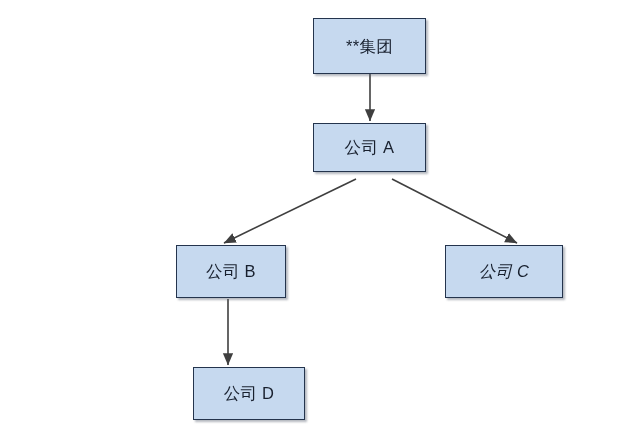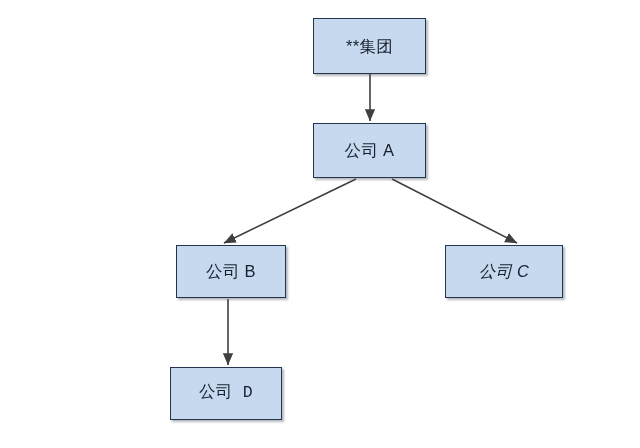--- a/index.html
+++ b/index.html
@@ -39,24 +39,24 @@
   }
   .org-node-label {
     font-size: 16.5px;
     color: #18202e;
     line-height: 1;
     letter-spacing: 0.3px;
     white-space: nowrap;
     font-weight: 400;
   }
   #node-group    { left: 313px; top: 18px;  width: 113px; height: 56px; }
-  #node-company-a{ left: 313px; top: 123px; width: 113px; height: 55px; }
+  #node-company-a{ left: 313px; top: 123px; width: 113px; height: 49px; }
   #node-company-b{ left: 176px; top: 245px; width: 110px; height: 53px; }
   #node-company-c{ left: 445px; top: 245px; width: 118px; height: 53px; font-style: italic; }
-  #node-company-d{ left: 170px; top: 367px; width: 112px; height: 53px; font-family: Liberation Mono, monospace; }
+  #node-company-d{ left: 193px; top: 367px; width: 112px; height: 53px; }
 </style>
 </head>
 <body>
 
 <div id="diagram-canvas">
 
   <svg id="connector-layer" viewBox="0 0 640 448" width="640" height="448" xmlns="http://www.w3.org/2000/svg">
     <defs>
       <marker id="arrowhead" markerWidth="9" markerHeight="9" refX="7.4" refY="3.2" orient="auto" markerUnits="strokeWidth">
         <path d="M 0 0 L 7.6 3.2 L 0 6.4 z" fill="#3f3f3f"></path>

